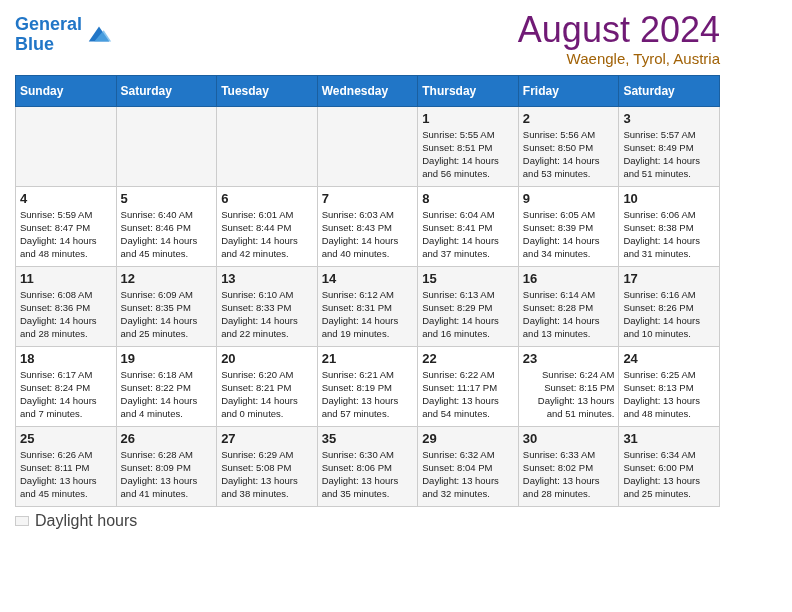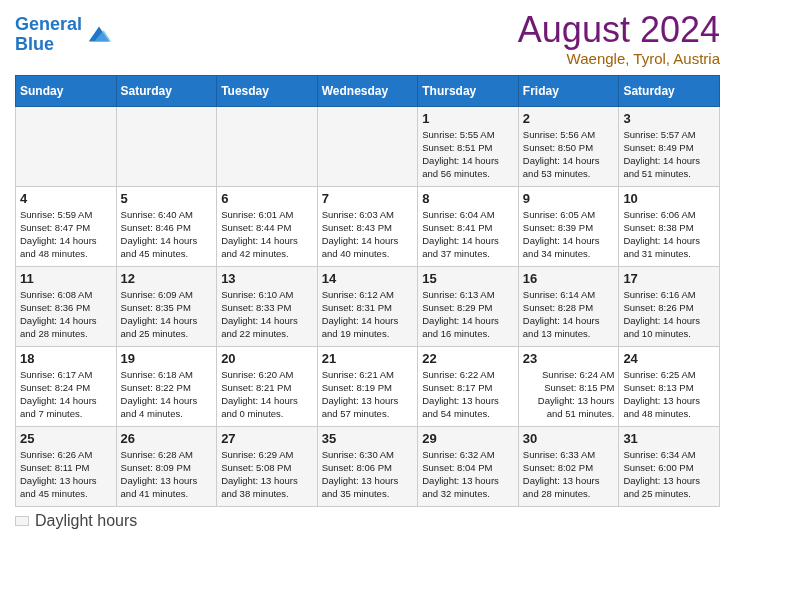--- a/index.html
+++ b/index.html
@@ -297,21 +297,21 @@
           <td>
             <span class="day-number">21</span>
             <div class="day-info" style="white-space: pre-wrap;">Sunrise: 6:21 AM
 Sunset: 8:19 PM
 Daylight: 13 hours
 and 57 minutes.</div>
           </td>
           <td>
             <span class="day-number">22</span>
             <div class="day-info" style="white-space: pre-wrap;">Sunrise: 6:22 AM
-Sunset: 8:17 PM
+Sunset: 11:17 PM
 Daylight: 13 hours
 and 54 minutes.</div>
           </td>
           <td>
             <span class="day-number">23</span>
             <div class="day-info" style="white-space: pre-wrap; text-align: right;">Sunrise: 6:24 AM
 Sunset: 8:15 PM
 Daylight: 13 hours
 and 51 minutes.</div>
           </td>

